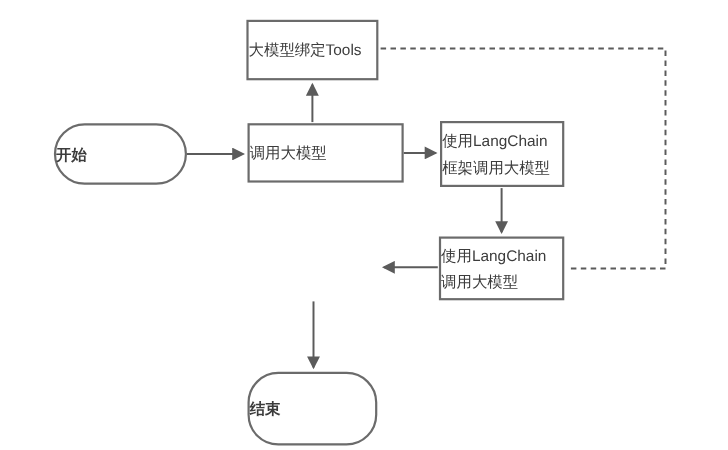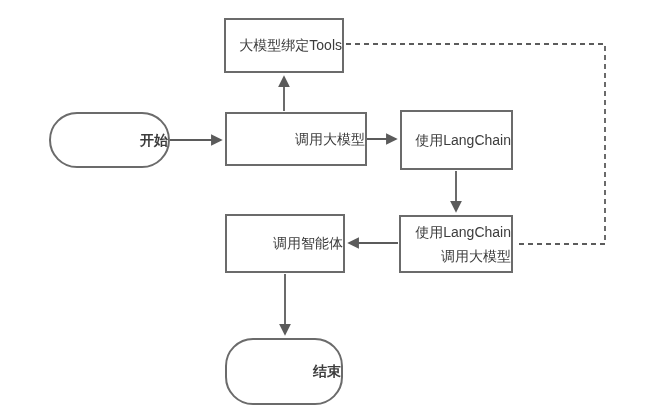--- a/index.html
+++ b/index.html
@@ -24,21 +24,21 @@
   }
   .node {
     position: absolute;
     box-sizing: border-box;
     border: 2px solid #6b6b6b;
     background: #ffffff;
     color: #3c3c3c;
     font-size: 14px;
     display: flex;
     flex-direction: column;
-    align-items: flex-end;
+    align-items: flex-start;
     justify-content: center;
     text-align: center;
     line-height: 1.6;
   }
   .node.stadium {
     border-radius: 28px;
     font-weight: bold;
   }
   .node-start          { left: 49px;  top: 112px; width: 121px; height: 56px; }
   .node-bind-tools     { left: 224px; top: 18px;  width: 120px; height: 55px; }
@@ -83,28 +83,26 @@
   <div class="node node-bind-tools">
     <span>大模型绑定Tools</span>
   </div>
 
   <div class="node node-call-llm">
     <span>调用大模型</span>
   </div>
 
   <div class="node node-langchain-call">
     <span>使用LangChain</span>
+    <span>框架调用大模型</span>
   </div>
 
   <div class="node node-langchain-agent">
     <span>使用LangChain</span>
     <span>调用大模型</span>
   </div>
 
-  <div class="node node-call-agent">
-    <span>调用智能体</span>
-  </div>
 
   <div class="node stadium node-end">
     <span>结束</span>
   </div>
 
 </div>
 
 </body></html>

